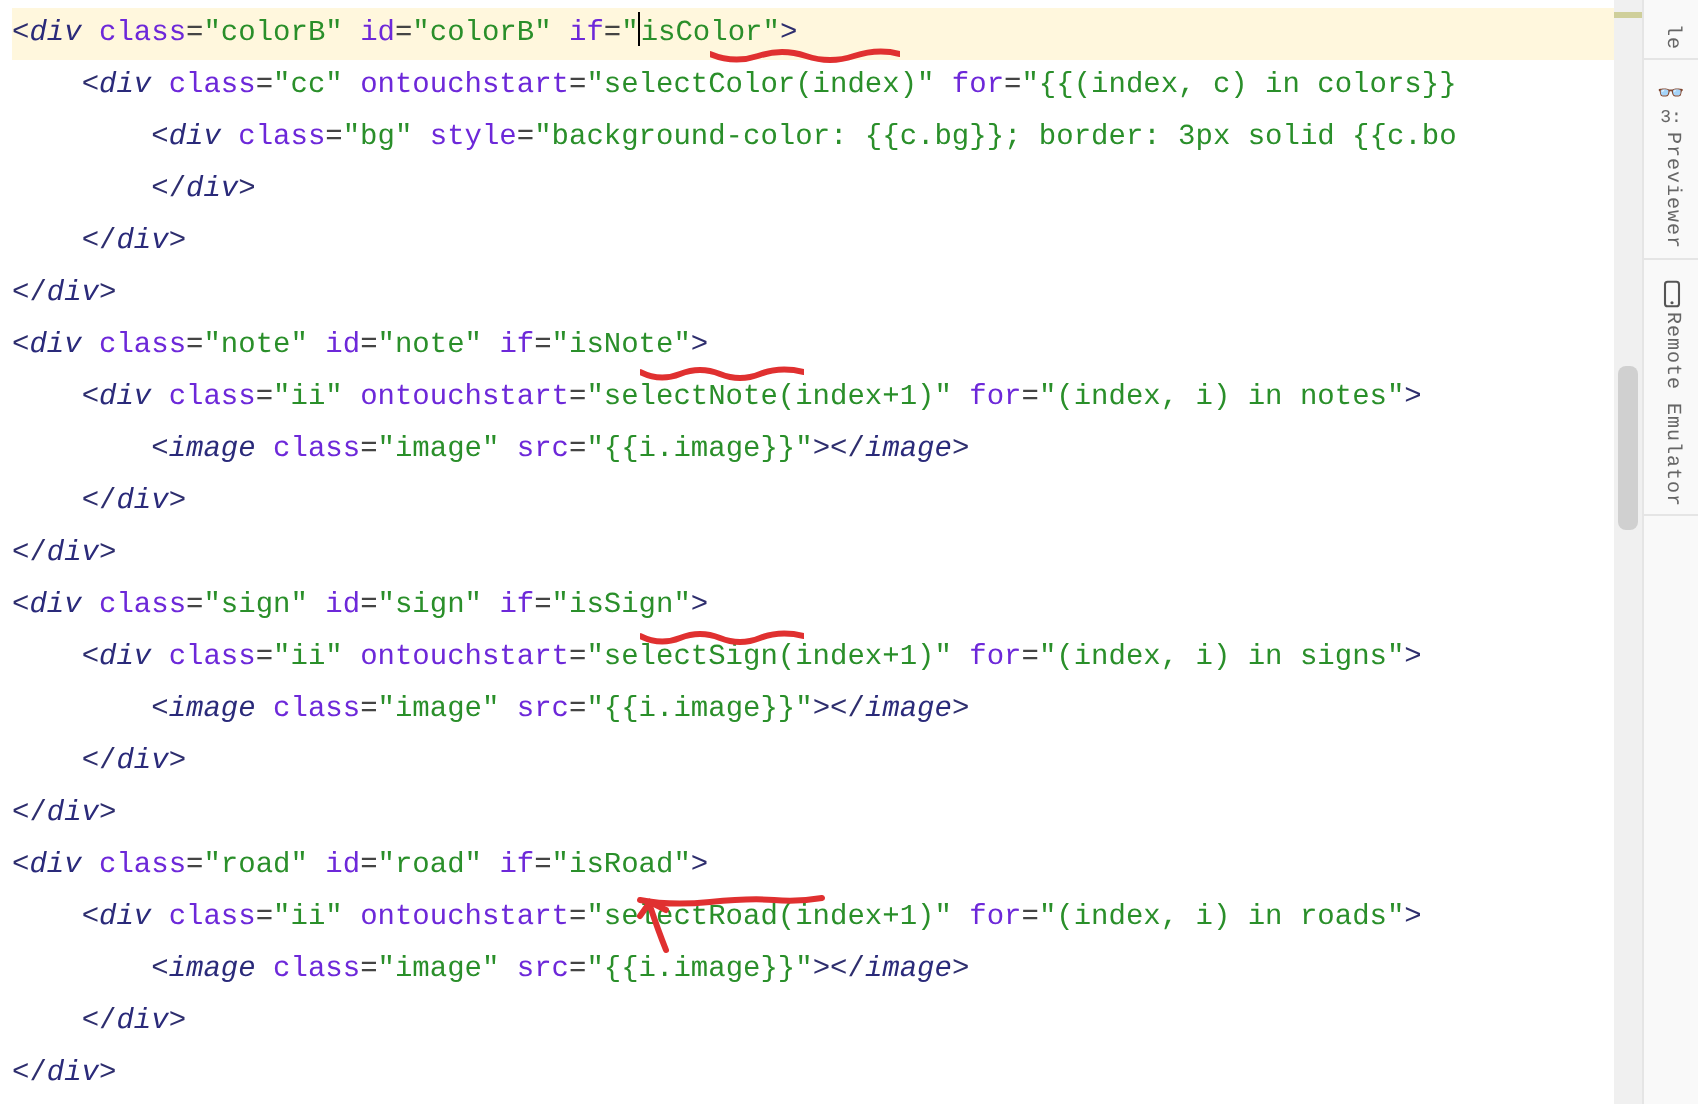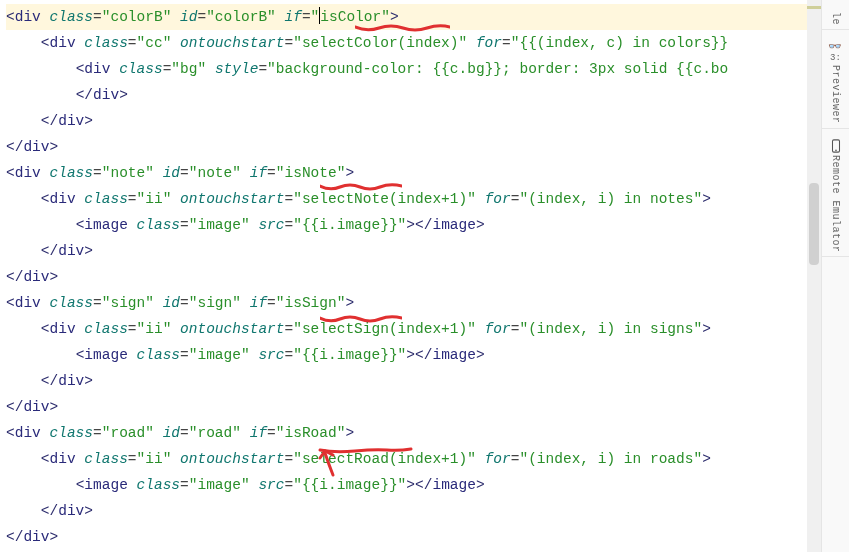--- a/index.html
+++ b/index.html
@@ -65,22 +65,22 @@
     height: 26px;
     display: block;
     position: relative;
   }
   .hl {
     background: #fff7dd;
     display: inline-block;
     width: 100%;
   }
   .p  { color: #2e2e6e; }       
-  .tag { color: #2a2a7a; }      
-  .attr { color: #0f766e; font-style: italic; }     
+  .tag { color: #2a2a7a; font-style: italic; }      
+  .attr { color: #6d28d9; }     
   .eq  { color: #444; }
   .str { color: #2a8f2a; }
   .cursor {
     display: inline-block;
     width: 1px;
     height: 17px;
     background: #000;
     vertical-align: -3px;
     margin: 0;
   }

